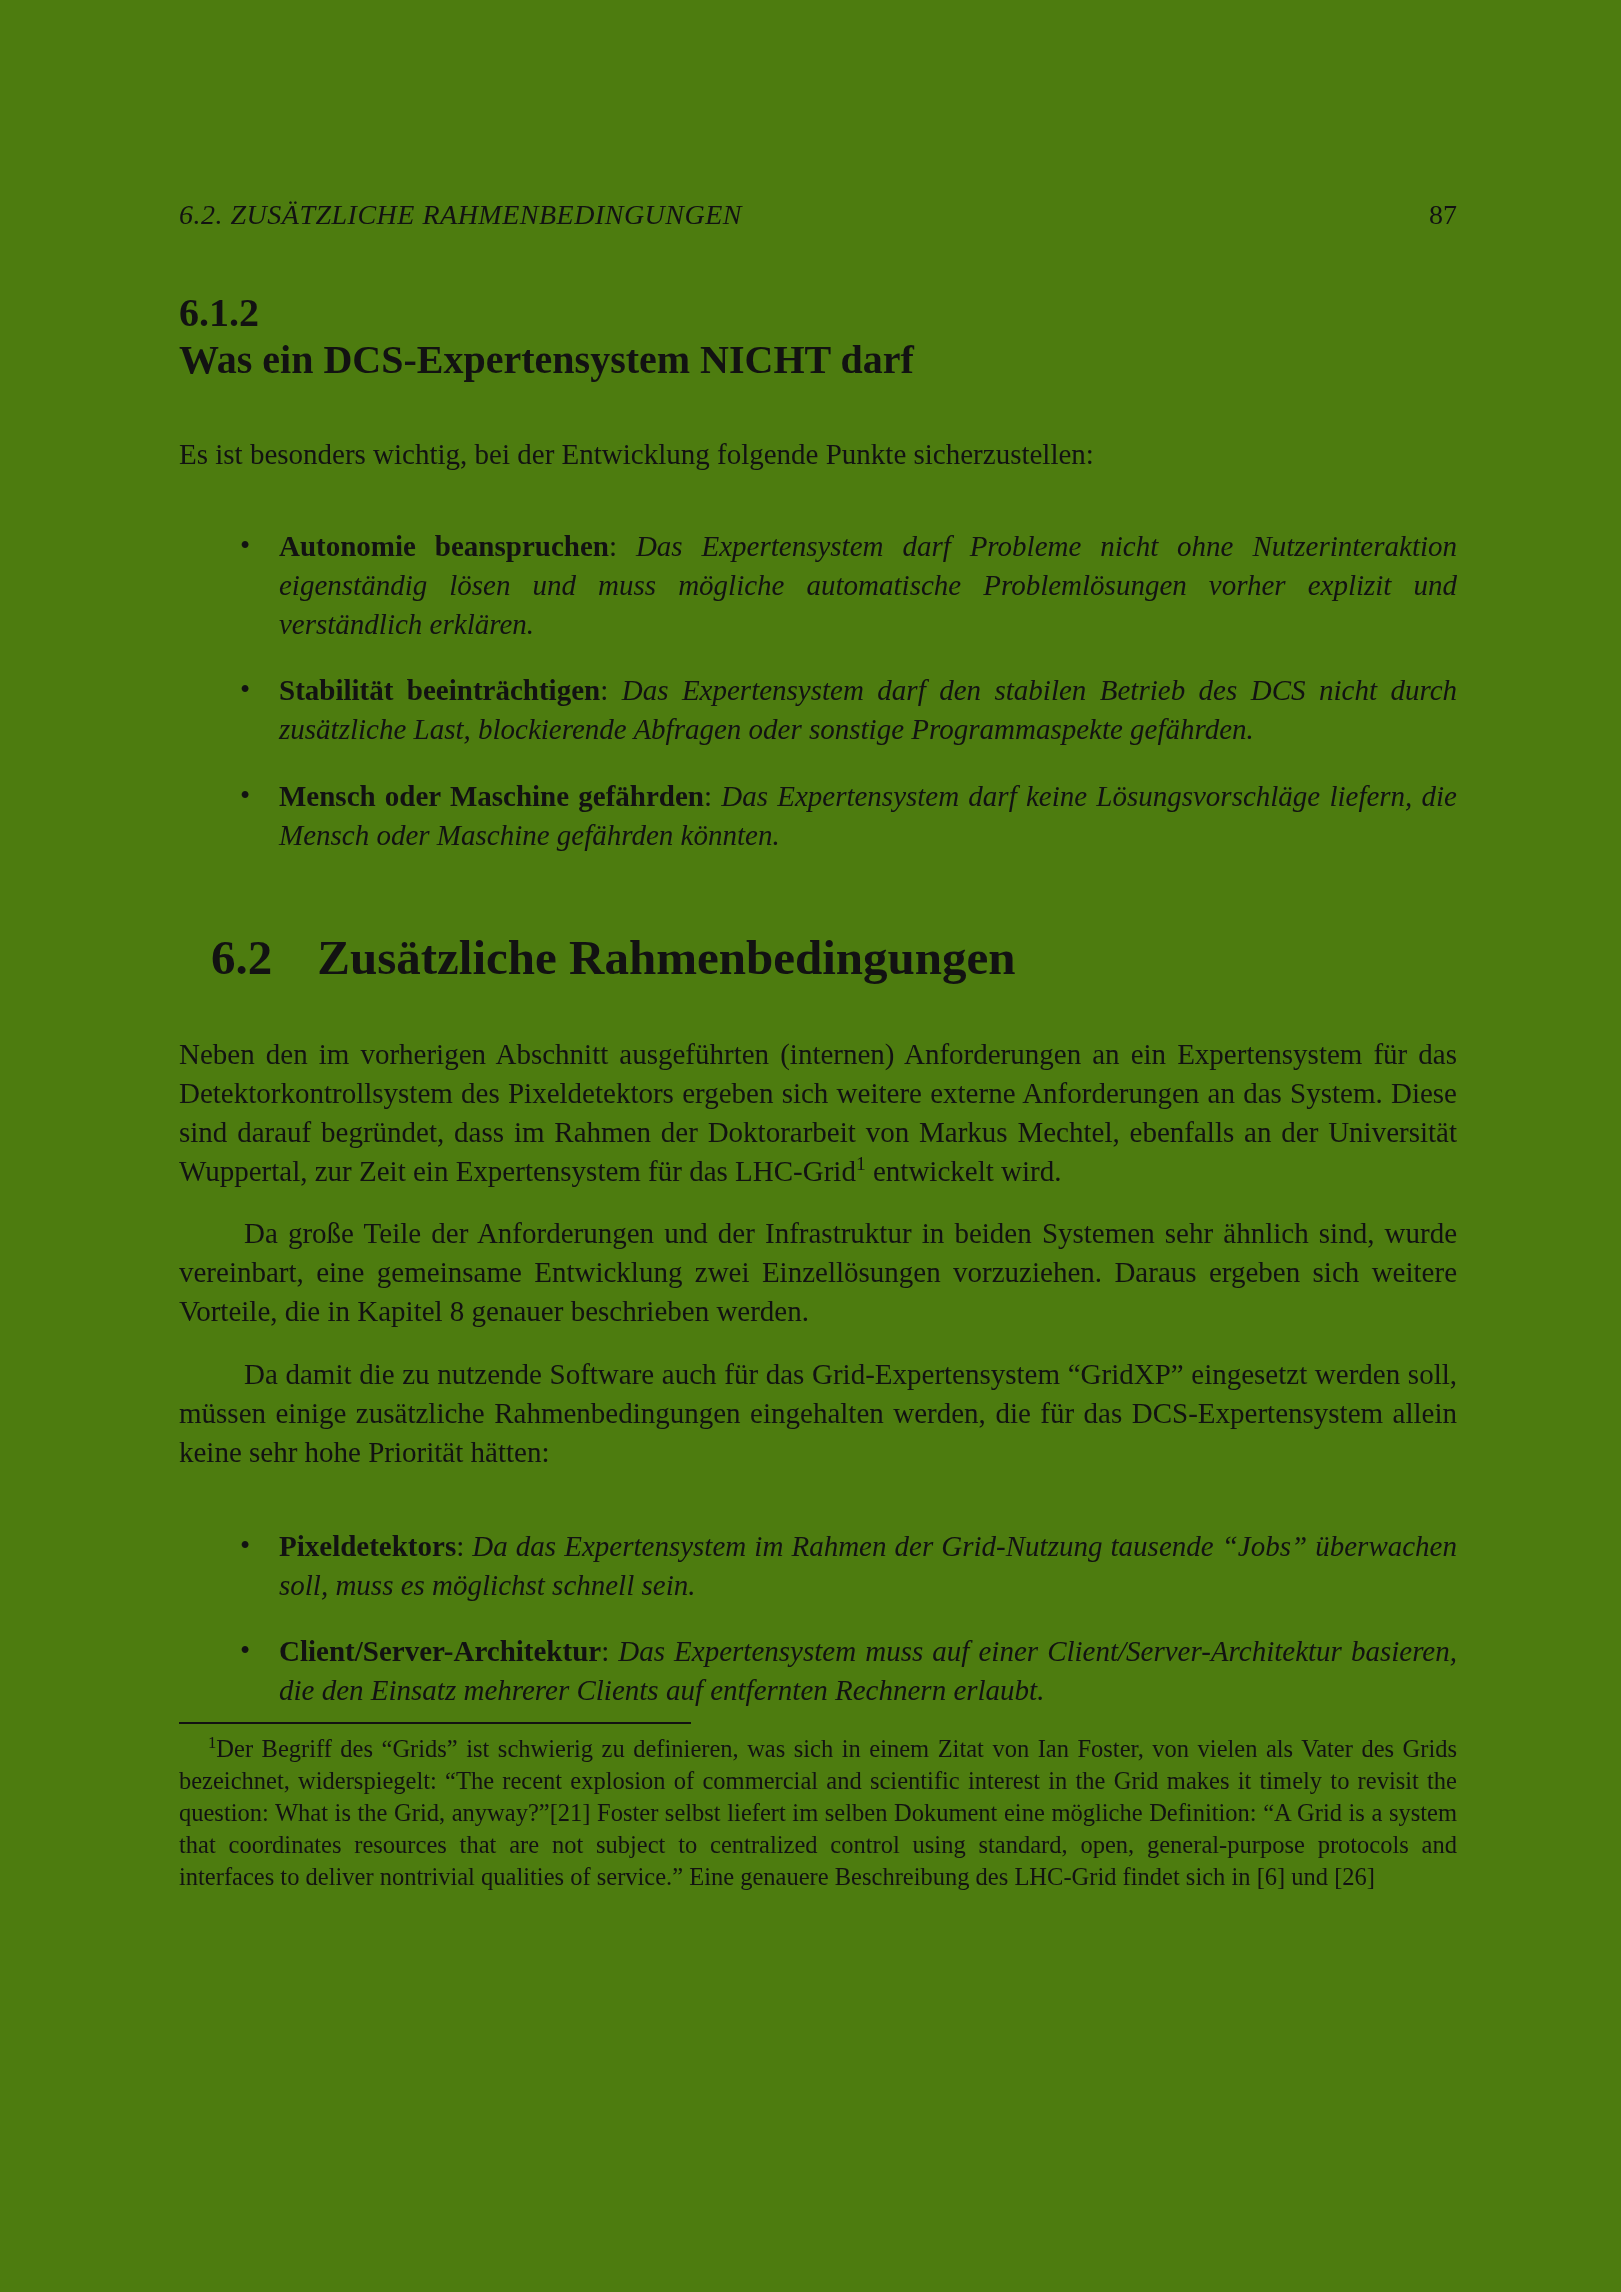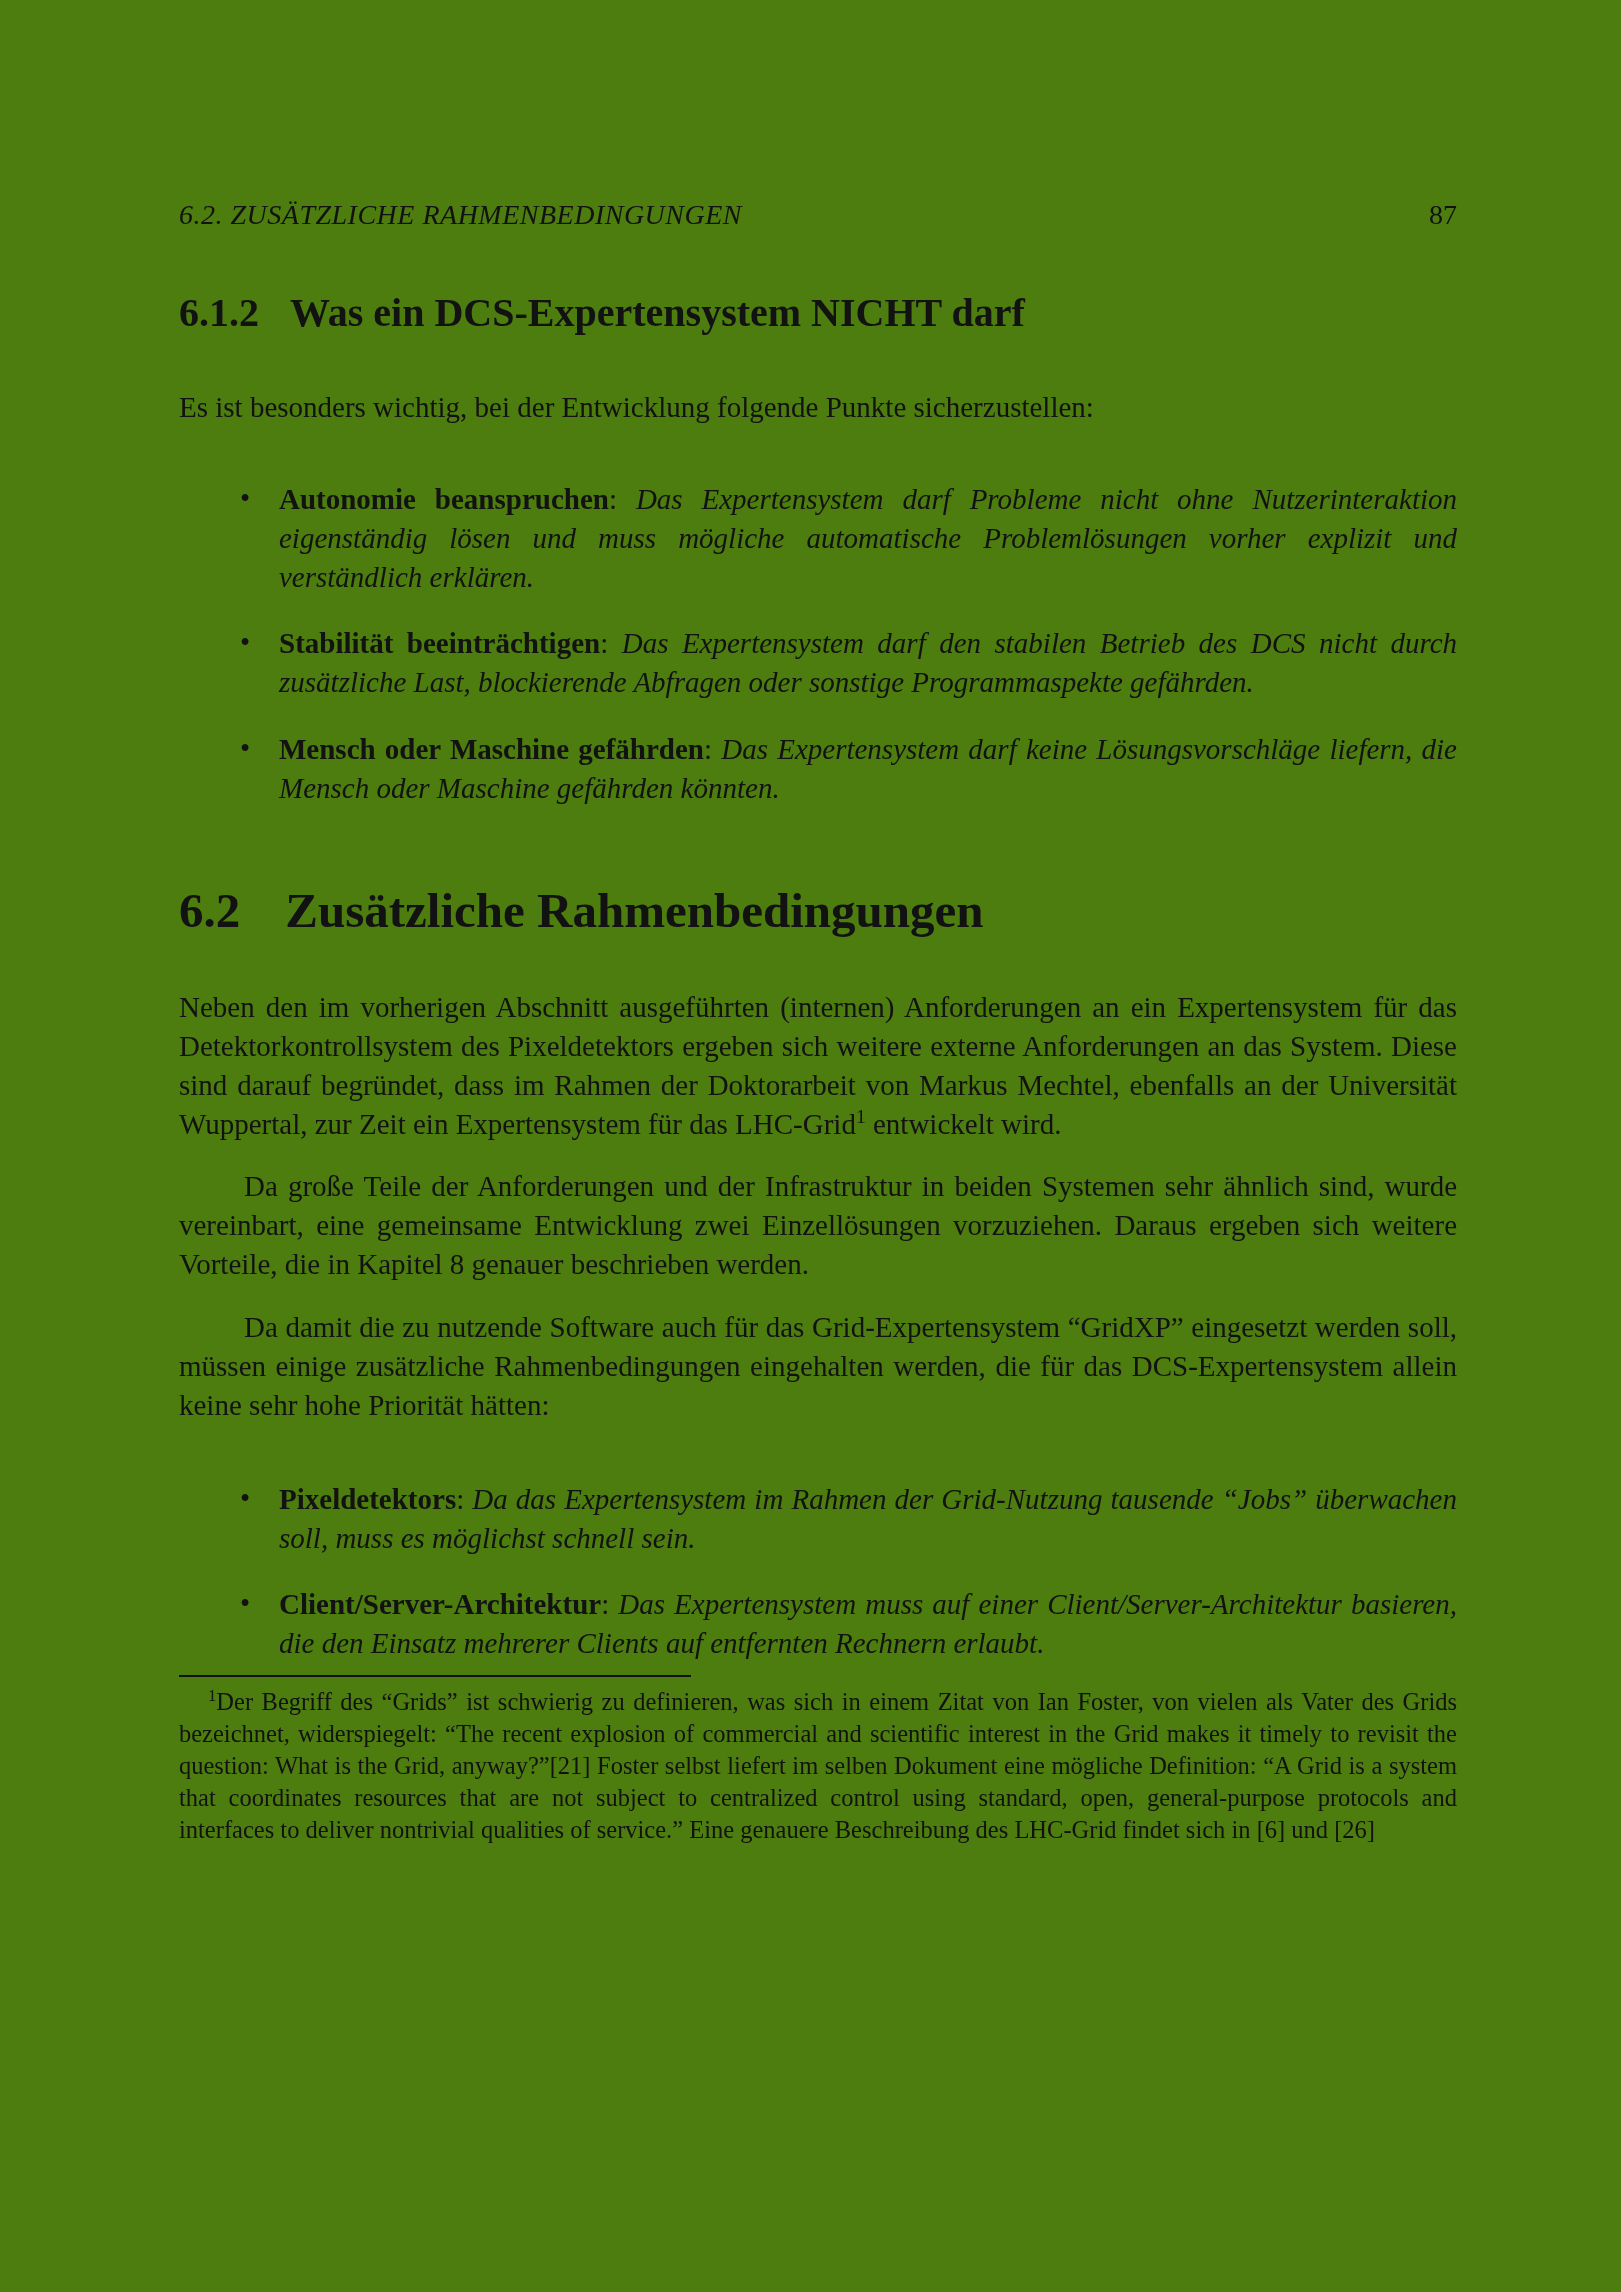--- a/index.html
+++ b/index.html
@@ -35,20 +35,21 @@
   .running-head .rh-page {
     font-style: normal;
   }
   
   .subsection-heading {
     margin-top: 57px;
     font-size: 40px;
     line-height: 47px;
     font-weight: bold;
     display: flex;
+    flex-direction: column;
   }
   .subsection-heading .h-num { margin-right: 31px; }
   
   .intro {
     margin-top: 52px;
     font-size: 29px;
     line-height: 39px;
     text-align: justify;
   }
   
@@ -73,21 +74,21 @@
   .item-label { font-weight: bold; }
   .item-text { font-style: italic; }
   
   .section-heading {
     margin-top: 74px;
     font-size: 49px;
     line-height: 57px;
     font-weight: bold;
     display: flex;
   }
-  .section-heading .h-num { margin-right: 45px; }
+  .section-heading .h-num { margin-right: 45px; margin-left: 32px; }
   
   .para {
     font-size: 29px;
     line-height: 39px;
     text-align: justify;
   }
   .para.first { margin-top: 49px; }
   .para.indented { margin-top: 23.5px; text-indent: 65px; }
   .para sup {
     font-size: 19.6px;

